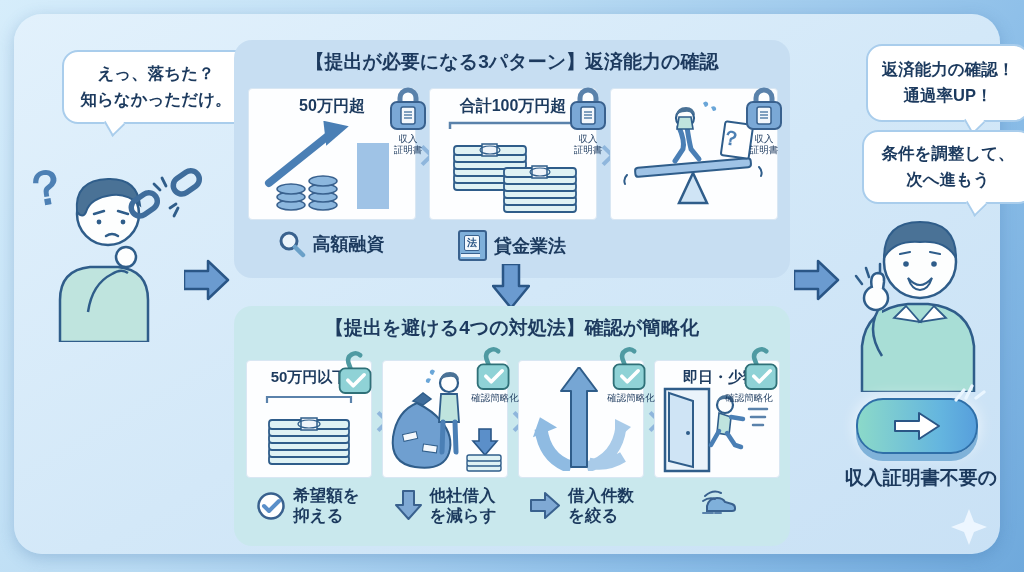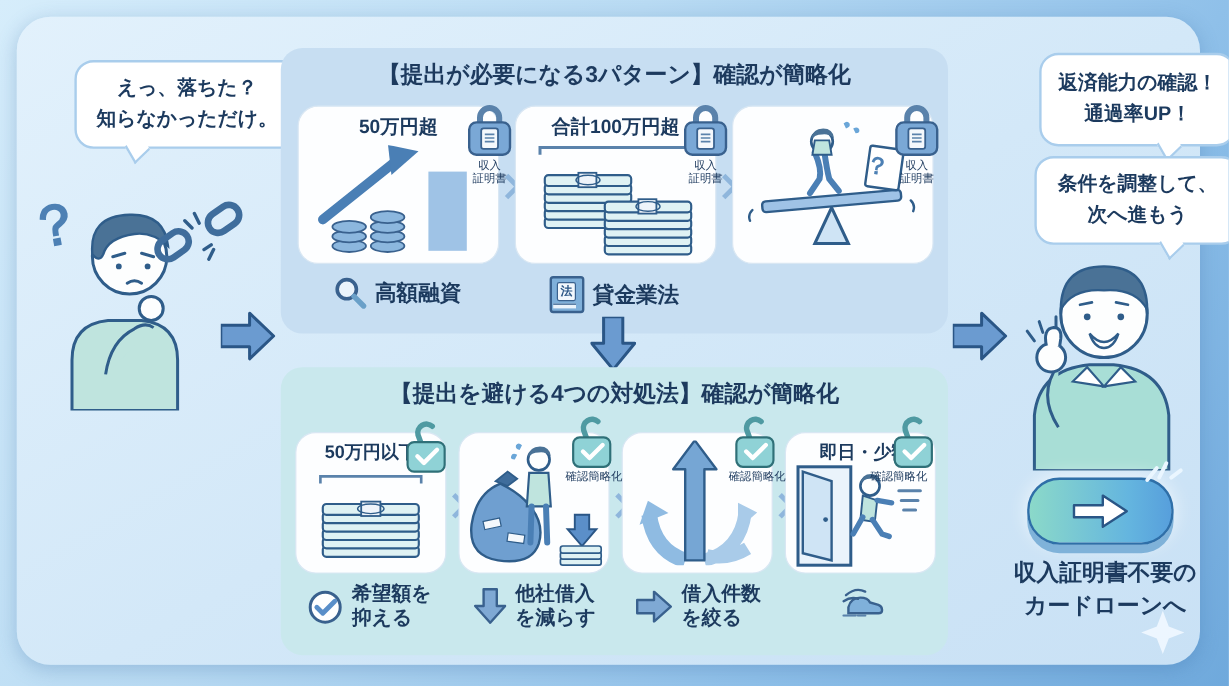--- a/index.html
+++ b/index.html
@@ -20,21 +20,21 @@
   .bubble-r1{left:838px;top:44px;width:160px;height:74px;}
   .bubble-r1:after{left:98px;bottom:-10px;}
   .bubble-r2{left:834px;top:130px;width:168px;height:70px;text-align:center;}
   .bubble-r2:after{left:104px;bottom:-10px;}
   .qmark{position:absolute;left:22px;top:156px;font-size:48px;font-weight:800;color:#4d80b4;transform:rotate(-10deg);}
   
   .panel{position:absolute;left:234px;width:556px;border-radius:18px;}
   .panel-top{top:40px;height:238px;background:#c7def2;}
   .panel-bottom{top:306px;height:240px;background:#c9e8ed;}
   .panel-title{position:absolute;top:9px;left:0;width:100%;text-align:center;font-size:19px;font-weight:800;color:#1d3a5e;}
-  .wbox{position:absolute;background:#fdfeff;border:1.5px solid #d9e7f3;border-radius:17px;text-decoration:underline;}
+  .wbox{position:absolute;background:#fdfeff;border:1.5px solid #d9e7f3;border-radius:4px;text-decoration:underline;}
   .box-heading{position:absolute;top:7px;left:0;width:100%;text-align:center;font-size:16px;font-weight:800;}
   .box-heading.hl{text-align:left;padding-left:28px;width:auto;}
   .chev{position:absolute;width:11px;height:11px;border-top:4px solid #8fb6dc;border-right:4px solid #8fb6dc;transform:rotate(45deg);}
   
   .lock{position:absolute;width:40px;}
   .lock-label{position:absolute;font-size:9.5px;font-weight:400;line-height:1.2;text-align:center;color:#1d3a5e;}
   
   .cap{position:absolute;display:flex;align-items:center;justify-content:center;gap:7px;font-size:18px;font-weight:800;}
   .cap .two{display:flex;flex-direction:column;line-height:1.2;font-size:16.5px;text-align:left;}
   .cap .two .sub{font-size:14.5px;}
@@ -77,21 +77,21 @@
     <rect x="2" y="32" width="28" height="17" rx="8.5" fill="none" stroke="#3f6d9c" stroke-width="5.5" transform="rotate(-35 16 40)"></rect>
     <rect x="44" y="10" width="28" height="17" rx="8.5" fill="none" stroke="#3f6d9c" stroke-width="5.5" transform="rotate(-35 58 18)"></rect>
     <path d="M34 14 l4 8 M26 20 l6 6 M42 44 l6 -4 M46 52 l4 -8" stroke="#2f5d8a" stroke-width="2.8" stroke-linecap="round"></path>
   </svg>
 
   <svg class="abs" style="left:184px;top:258px;" width="46" height="44" viewBox="0 0 46 44">
     <polygon points="0,13 24,13 24,3 44,22 24,41 24,31 0,31" fill="#6b9bd0" stroke="#2a5686" stroke-width="2.5" stroke-linejoin="round"></polygon>
   </svg>
 
   <div class="panel panel-top">
-    <div class="panel-title">【提出が必要になる3パターン】確認が簡略化</div>
+    <div class="panel-title">【提出が必要になる3パターン】返済能力の確認</div>
   </div>
 
   <div class="wbox" style="left:248px;top:88px;width:166px;height:130px;">
     <div class="box-heading">50万円超</div>
     <svg class="abs" style="left:14px;top:32px;" width="138" height="92" viewBox="0 0 138 92">
       <rect x="94" y="22" width="32" height="66" fill="#9fc3e6"></rect>
       <g fill="#8cb7de" stroke="#39618e" stroke-width="1.5">
         <ellipse cx="28" cy="84" rx="14" ry="5"></ellipse>
           <ellipse cx="28" cy="76" rx="14" ry="5"></ellipse>
           <ellipse cx="28" cy="68" rx="14" ry="5"></ellipse>
@@ -360,19 +360,18 @@
     <svg width="48" height="30" viewBox="0 0 48 30">
       <polygon points="2,10 26,10 26,2 46,15 26,28 26,20 2,20" fill="#fff" stroke="#2a5686" stroke-width="2" stroke-linejoin="round"></polygon>
     </svg>
   </div>
   <svg class="abs" style="left:952px;top:378px;" width="34" height="26" viewBox="0 0 34 26">
     <path d="M4 22 l8 -10 M14 20 l6 -12 M24 20 l8 -6" stroke="#eaf6ff" stroke-width="3.2" stroke-linecap="round"></path>
   </svg>
 
   <div class="cta-text">
     <span style="display:block">収入証明書不要の</span>
-    <span style="display:block">カードローンへ</span>
   </div>
 
   <svg class="abs" style="left:950px;top:508px;" width="38" height="38" viewBox="0 0 38 38">
     <path d="M19 1 L24 14 L37 19 L24 24 L19 37 L14 24 L1 19 L14 14 Z" fill="#eef7ff" opacity="0.95"></path>
   </svg>
 </div>
 
 </body></html>

